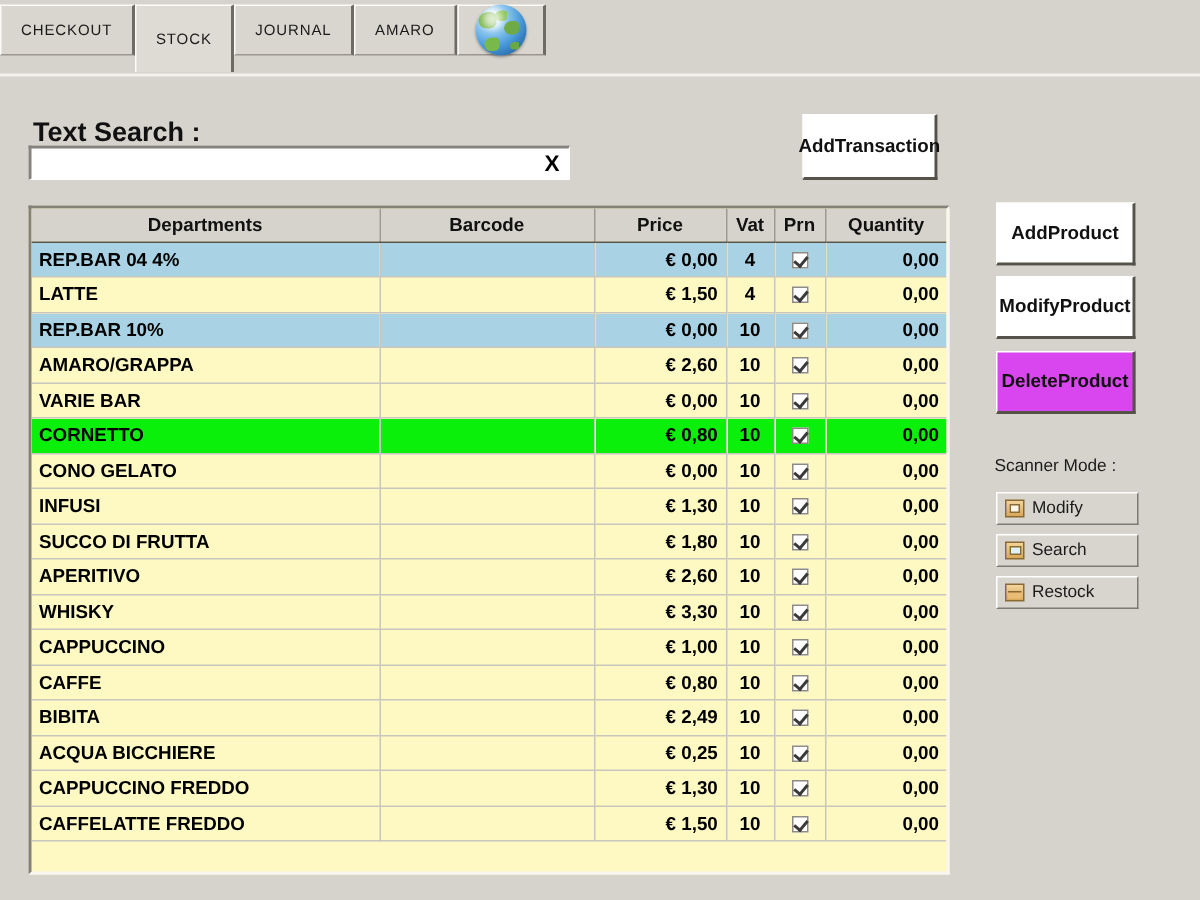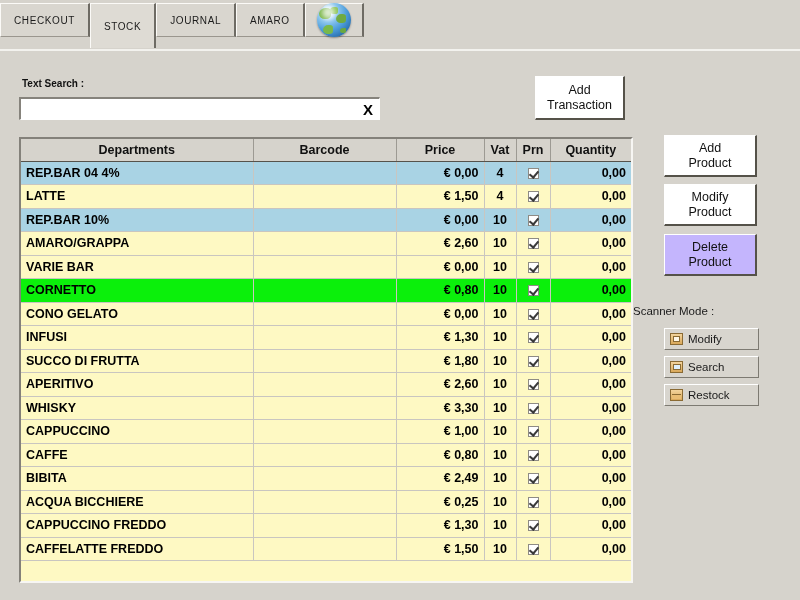--- a/index.html
+++ b/index.html
@@ -54,21 +54,21 @@
     box-shadow: 9px -3px 0 -2px #8cc455, 16px 5px 0 -1px #6faa42, 3px 16px 0 -1px #79b94b, 18px 17px 0 -3px #6aa840;
   }
   .globe-icon::after {
     content:""; position:absolute; left:5px; top:3px; width:13px; height:13px;
     background: rgba(255,255,255,.75); border-radius:50%; filter: blur(2.5px);
   }
 
   
   .search-label {
     position: absolute; left: 22px; top: 78px;
-    font-size: 10px; font-weight: bold; color: #111;
+    font-size: 18px; font-weight: bold; color: #111;
   }
   .search-wrap {
     position: absolute; left: 19px; top: 97px; width: 361px; height: 23px;
     background: #ffffff;
     border-top: 2px solid #86837c;
     border-left: 2px solid #86837c;
     border-right: 1px solid #ffffff;
     border-bottom: 1px solid #ffffff;
     box-sizing: border-box;
     display: flex; align-items: center;
@@ -87,36 +87,36 @@
   }
 
   
   .btn {
     background: #ffffff;
     border-top: 1px solid #ffffff;
     border-left: 1px solid #ffffff;
     border-right: 2px solid #555249;
     border-bottom: 2px solid #555249;
     box-sizing: border-box;
-    display: flex; flex-direction: column;
+    display: flex; flex-direction: row;
     align-items: center; justify-content: center;
-    font-size: 12.5px; font-weight: normal; color: #111;
+    font-size: 12.5px; font-weight: bold; color: #111;
     line-height: 15px; cursor: pointer; user-select: none;
     text-align: center;
   }
-  .btn.danger { background: #c4b5fd; }
+  .btn.danger { background: #d946ef; }
 
   .btn-add-transaction { position: absolute; left: 535px; top: 76px; width: 90px; height: 44px; }
   .btn-add-product   { position: absolute; left: 664px; top: 135px; width: 93px; height: 42px; }
   .btn-modify-product{ position: absolute; left: 664px; top: 184px; width: 93px; height: 42px; }
   .btn-delete-product{ position: absolute; left: 664px; top: 234px; width: 93px; height: 42px; }
 
   
   .scanner-label {
-    position: absolute; left: 633px; top: 305px;
+    position: absolute; left: 663px; top: 305px;
     font-size: 11.5px; color: #1b1b1b;
   }
   .scanner-list { position: absolute; left: 664px; top: 328px; width: 95px; }
   .scanner-btn {
     height: 22px; margin-bottom: 6px;
     background: #d8d5ce;
     border-top: 1px solid #ffffff;
     border-left: 1px solid #ffffff;
     border-right: 1px solid #7d7a72;
     border-bottom: 1px solid #7d7a72;

